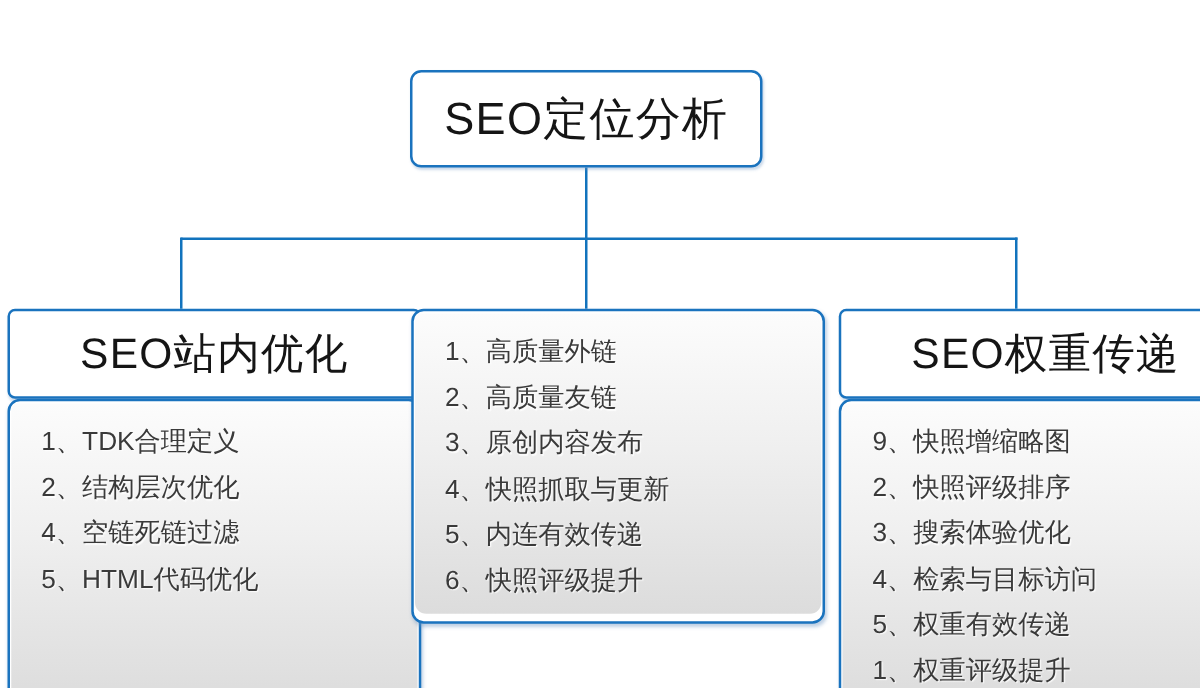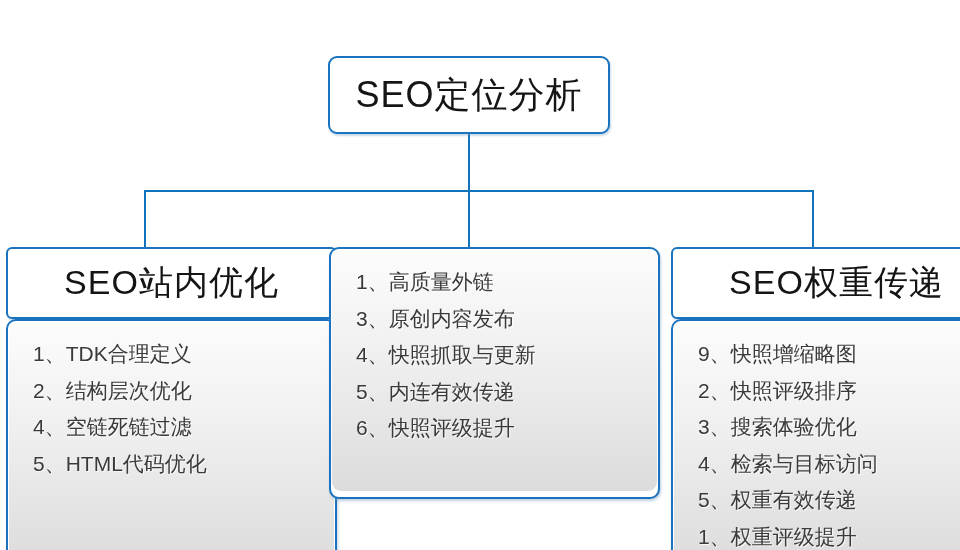--- a/index.html
+++ b/index.html
@@ -76,20 +76,21 @@
         <div class="list-item">4、空链死链过滤</div>
         <div class="list-item">5、HTML代码优化</div>
       </div>
     </div>
   </div>
 
   <div class="column col-2">
     <div class="list-box">
       <div class="list-fill">
         <div class="list-item">1、高质量外链</div>
+        <div class="list-item">2、高质量友链</div>
         <div class="list-item">3、原创内容发布</div>
         <div class="list-item">4、快照抓取与更新</div>
         <div class="list-item">5、内连有效传递</div>
         <div class="list-item">6、快照评级提升</div>
       </div>
     </div>
   </div>
 
   <div class="column col-3">
     <div class="header-box">

